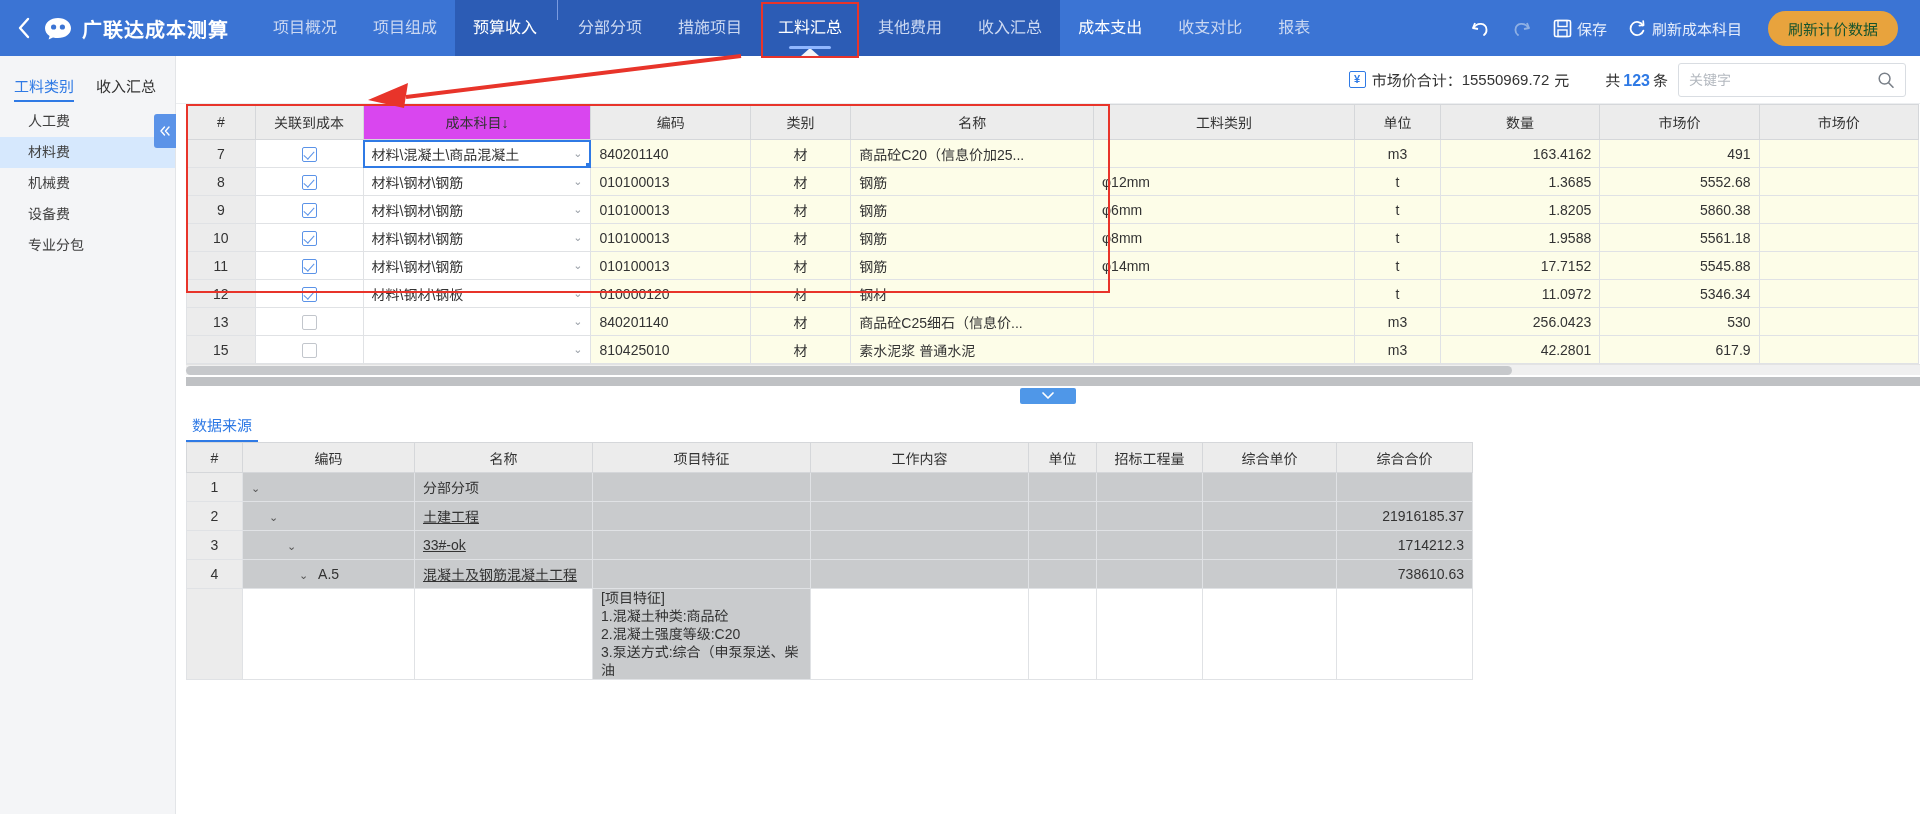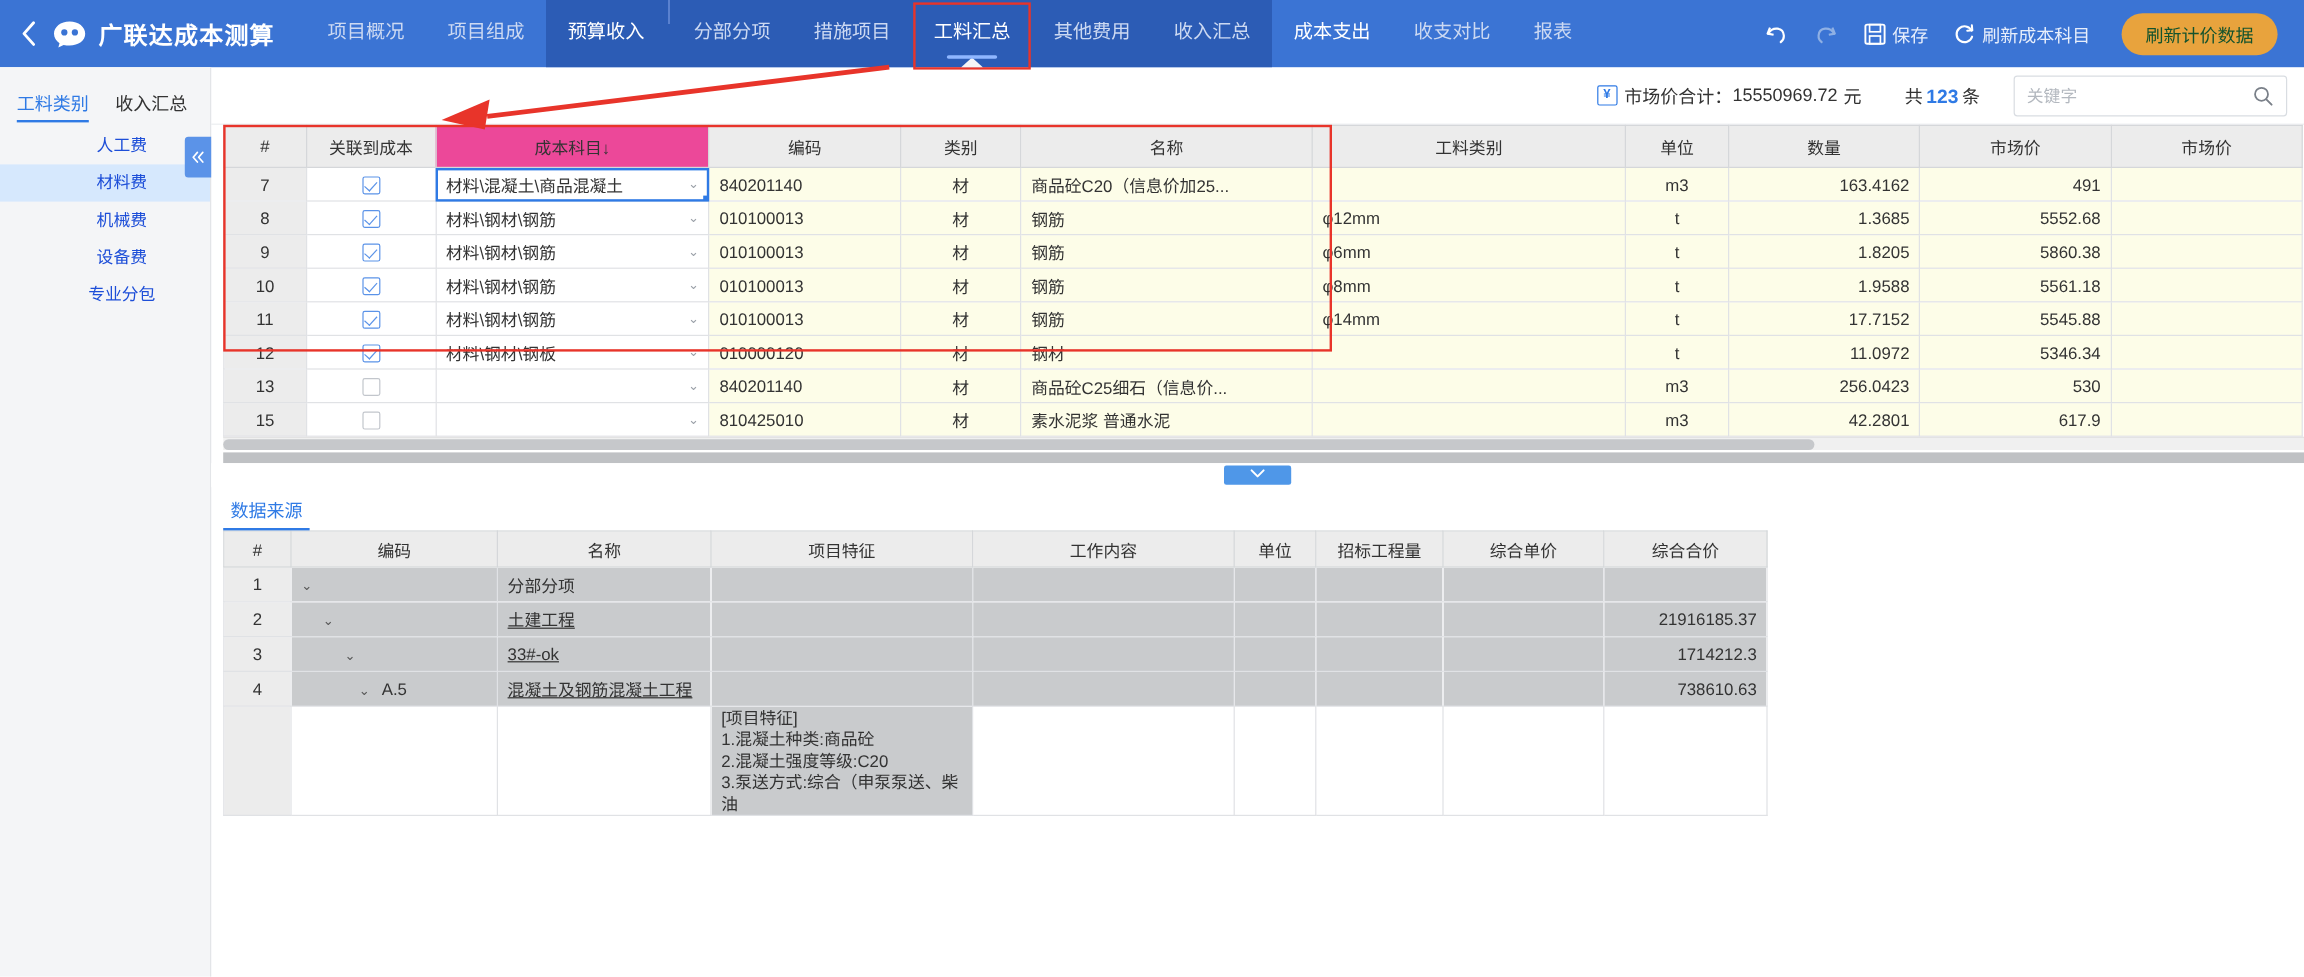--- a/index.html
+++ b/index.html
@@ -81,21 +81,21 @@
     position: relative; white-space: nowrap;
   }
   .side-tab.active { color: #2f7ae5; }
   .side-tab.active::after {
     content: ""; position: absolute; left: 0; right: 0; bottom: 0;
     height: 2px; background: #2f7ae5;
   }
   .side-list { margin-top: 4px; }
   .side-item {
     height: 31px; line-height: 31px; padding-left: 28px; font-size: 14px;
-    color: #1d4ed8; cursor: pointer; text-align: center;
+    color: #404040; cursor: pointer;
   }
   .side-item.selected { background: #d6e8fd; }
   .collapse-tab {
     position: absolute; right: -1px; top: 58px; width: 22px; height: 34px;
     background: #5b93e8; color: #fff; font-size: 12px; display: flex;
     align-items: center; justify-content: center; cursor: pointer;
     border-radius: 3px 0 0 3px;
   }
 
   
@@ -107,37 +107,37 @@
   }
   .sum-icon {
     width: 17px; height: 17px; border: 1.5px solid #2f7ae5; color: #2f7ae5;
     font-size: 11px; line-height: 14px; text-align: center; border-radius: 2px;
     margin-right: 6px; font-weight: bold;
   }
   .sum-text { font-size: 15px; color: #333; }
   .sum-count { font-size: 15px; color: #333; margin-left: 36px; }
   .sum-count b { color: #2f7ae5; font-size: 16px; padding: 0 3px; }
   .search-box {
-    margin-left: 28px; width: 228px; height: 34px; border: 1px solid #d9dde2;
+    margin-left: 10px; width: 228px; height: 34px; border: 1px solid #d9dde2;
     border-radius: 3px; display: flex; align-items: center; padding: 0 10px;
   }
   .search-box input {
     border: 0; outline: 0; flex: 1; font-size: 14px; color: #333;
     font-family: "Liberation Sans", sans-serif; background: transparent;
   }
   .search-box input::placeholder { color: #b3b8bf; }
 
   
   .grid-area { position: relative; padding: 0 0 0 10px; }
   table.grid { border-collapse: collapse; table-layout: fixed; width: 1733px; }
   table.grid th {
     background: #ececec; border: 1px solid #d5d7da; height: 35px;
     font-weight: normal; font-size: 14px; color: #333;
   }
-  table.grid th.sorted { background: #ec4899; }
+  table.grid th.sorted { background: #d946ef; }
   table.grid td {
     border: 1px solid #e0e2e5; height: 28px; font-size: 14px; color: #333;
     padding: 0 8px; overflow: hidden; white-space: nowrap; text-overflow: ellipsis;
   }
   td.idx { background: #ececec; text-align: center; padding: 0; }
   td.white { background: #ffffff; }
   td.cream { background: #fdfde8; }
   td.ctr { text-align: center; }
   td.rgt { text-align: right; }
   .cbx {

